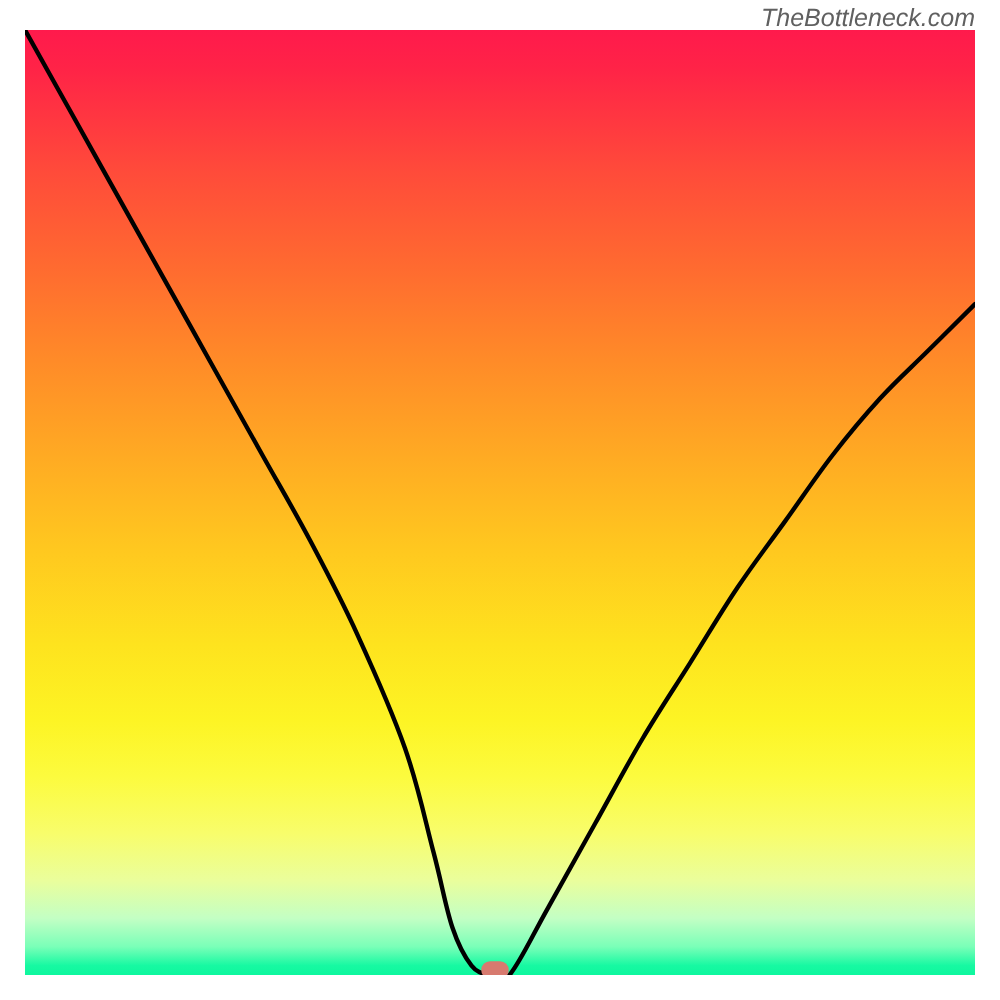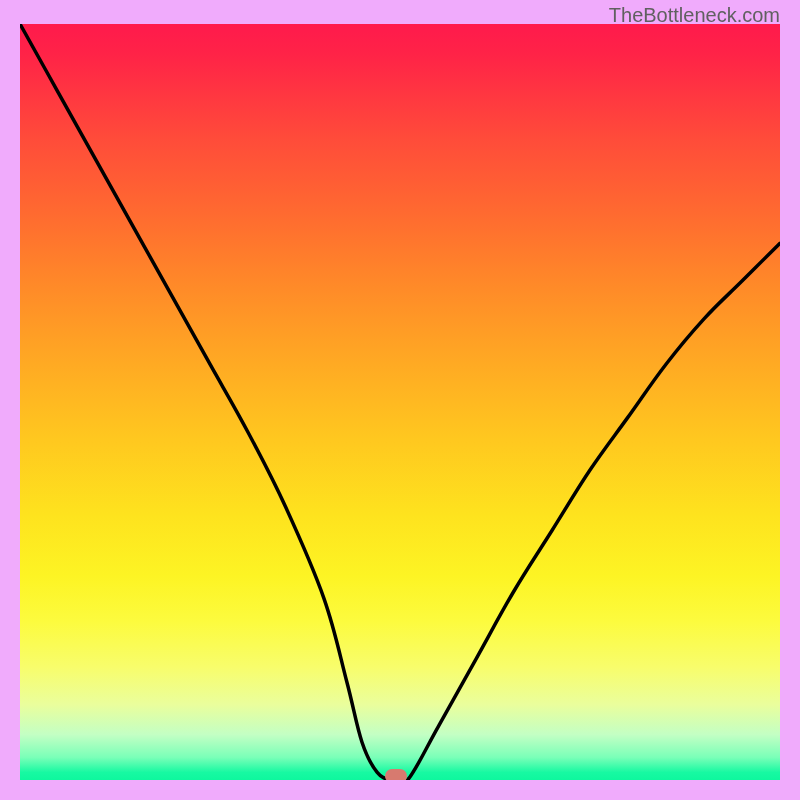--- a/index.html
+++ b/index.html
@@ -7,21 +7,22 @@
     padding: 0;
     background: #000;
     width: 800px;
     height: 800px;
     overflow: hidden;
   }
   .container {
     width: 800px;
     height: 800px;
     position: relative;
-    background: #f0abfc;
+    background: #ffffff;
+    font-style: italic;
   }
   .watermark {
     position: absolute;
     top: 4px;
     right: 20px;
     font-family: Arial, sans-serif;
     font-size: 20px;
     color: #606060;
     font-weight: 500;
     z-index: 10;

